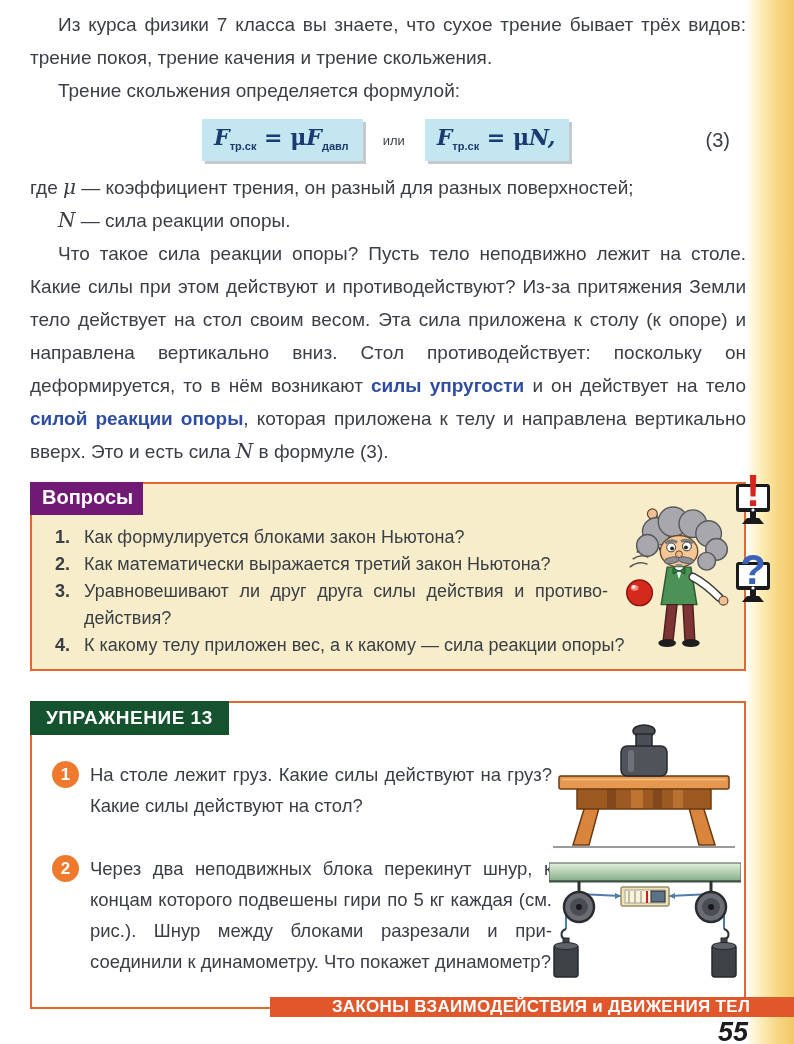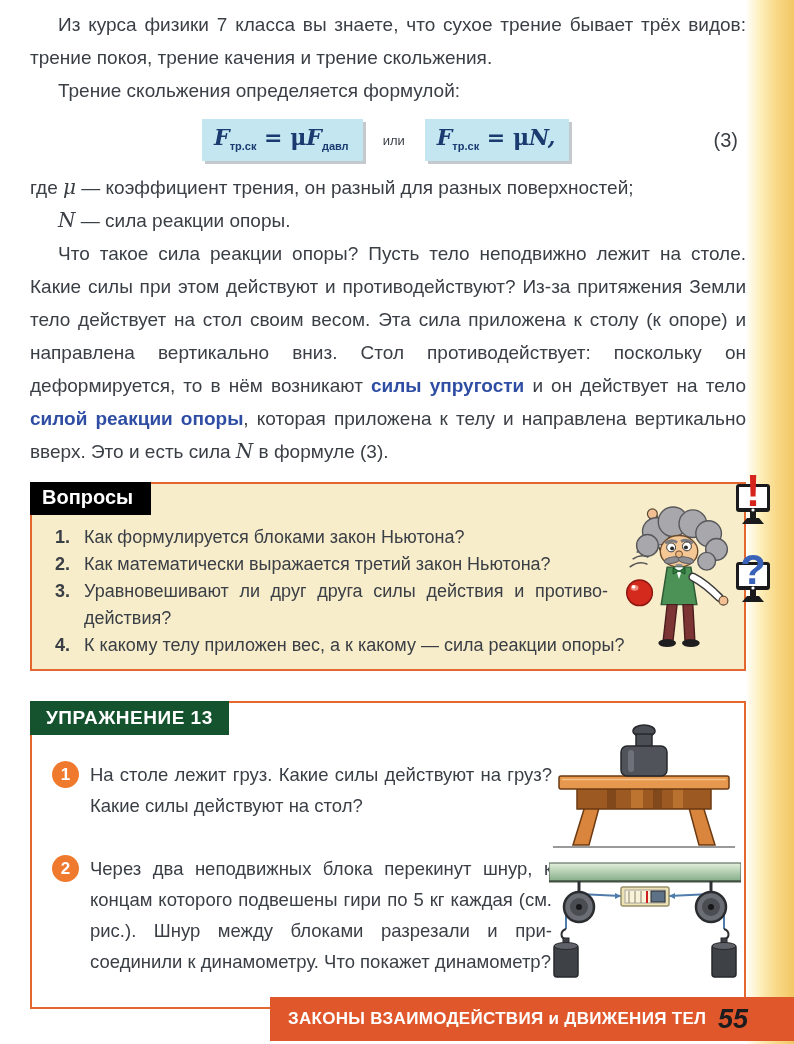--- a/index.html
+++ b/index.html
@@ -11,43 +11,43 @@
   .gold-edge {
     position:absolute; top:0; right:0; width:47px; height:1044px;
     background:linear-gradient(90deg,#fffef6 0%, #fdeebb 28%, #f8d988 62%, #f2c765 100%);
   }
   .content { position:absolute; left:30px; top:8px; width:716px; }
   .body-text { margin:0; font-size:19px; line-height:33px; text-align:justify; }
   .indent { text-indent:28px; }
   .mvar { font-family:"DejaVu Serif", serif; font-style:italic; font-size:20px; }
   .hl { color:#2e4da3; font-weight:bold; }
 
-  .formula-row { display:flex; align-items:center; margin:12px 0 10px 0; }
+  .formula-row { display:flex; align-items:center; margin:12px 8px 10px 0; }
   .fbox {
     background:#c3e6f1; padding:5px 14px 9px 12px; box-shadow:3px 3px 0 #c3c9cc;
     font-family:"DejaVu Serif", serif; font-style:italic; font-weight:bold;
     font-size:22px; color:#1b3a70; white-space:nowrap;
   }
   .fbox sub { font-family:"Liberation Sans", sans-serif; font-style:normal; font-size:11px; font-weight:bold; }
   .fbox .op { font-style:normal; }
   .fbox-1 { margin-left:172px; }
   .or-label { margin:0 20px; font-size:13px; color:#3a3e45; }
   .formula-number { margin-left:auto; font-size:20px; padding-right:8px; }
 
   .def-line { margin:0; font-size:19px; line-height:33px; }
   .def-indent { padding-left:28px; }
 
   
   .qbox {
     position:relative; margin-top:14px; border:2px solid #e4672f; background:#f7edca;
     padding:40px 12px 10px 8px; min-height:178px;
   }
   .qtab {
-    position:absolute; top:-2px; left:-2px; background:#000000; color:#fff;
-    font-weight:bold; font-size:20px; padding:4px 18px 6px 12px;
+    position:absolute; top:-2px; left:-2px; background:#701a75; color:#fff;
+    font-weight:bold; font-size:20px; padding:4px 10px 6px 12px;
   }
   .qlist { margin:0; }
   .qitem { display:flex; font-size:18px; line-height:27px; }
   .qnum { flex:0 0 30px; text-align:right; margin-right:14px; font-weight:bold; }
   .qtext { text-align:justify; max-width:524px; }
   .qitem.last .qtext { max-width:none; }
   .einstein { position:absolute; right:6px; top:18px; }
 
   
   .exbox {
@@ -68,22 +68,22 @@
   }
   .ex-text { width:462px; font-size:18.5px; line-height:31px; text-align:justify; margin:0; }
   .table-illus { position:absolute; right:5px; top:14px; }
   .pulley-illus { position:absolute; right:3px; top:158px; }
 
   
   .monitor-stack { position:absolute; right:21px; top:466px; display:flex; flex-direction:column; gap:8px; }
 
   
   .footer-bar {
-    position:absolute; left:270px; right:0; top:997px; height:44px; background:#e0572b;
-    display:flex; align-items:center;
+    position:absolute; left:270px; right:0; top:997px; height:20px; background:#e0572b;
+    display:flex; align-items:center;flex-direction:column;
   }
   .chapter-title { color:#ffffff; font-weight:bold; font-size:17px; padding-left:18px; letter-spacing:0.3px; white-space:nowrap; }
   .page-number { margin-left:auto; color:#1c1c1e; font-size:27px; font-weight:600; padding-right:46px;font-style:italic; }
 </style>
 </head>
 <body>
 
 <div class="gold-edge"></div>
 
 <div class="content">

